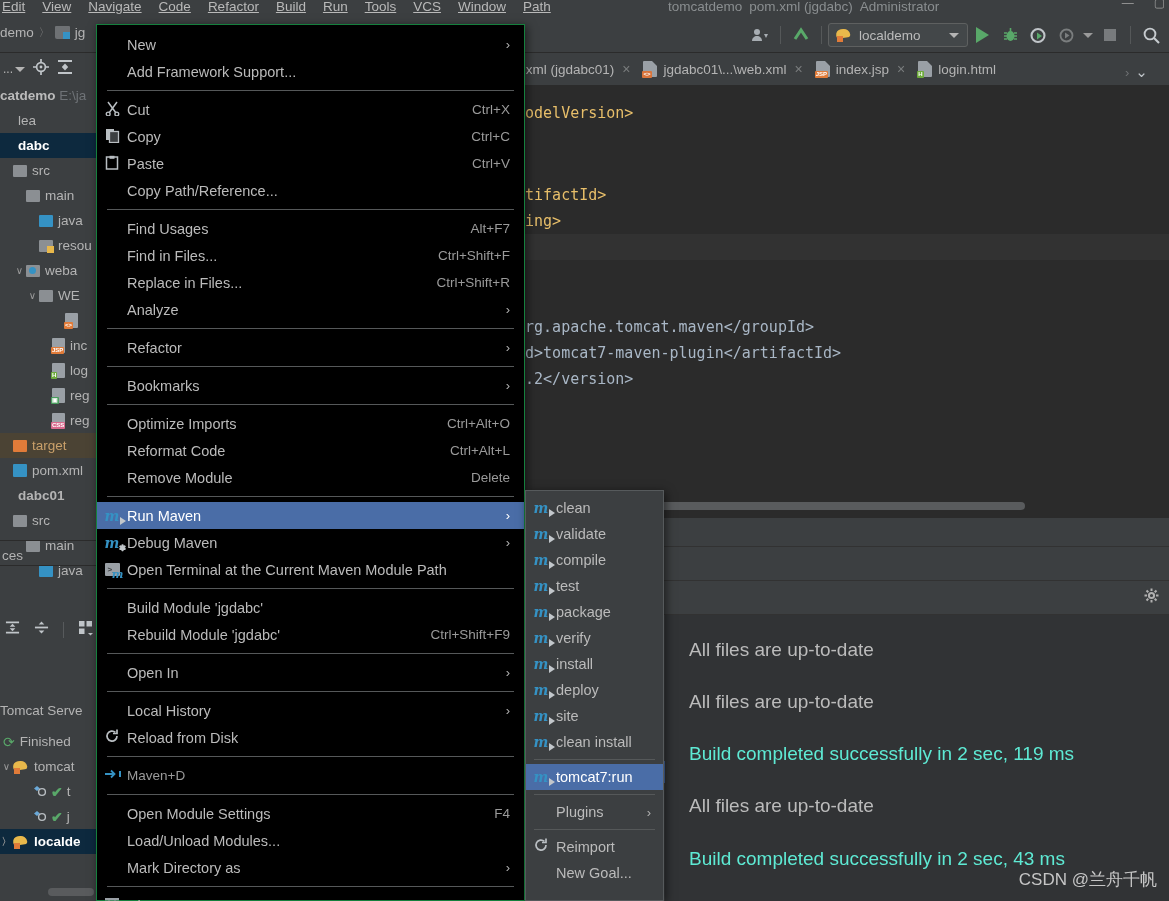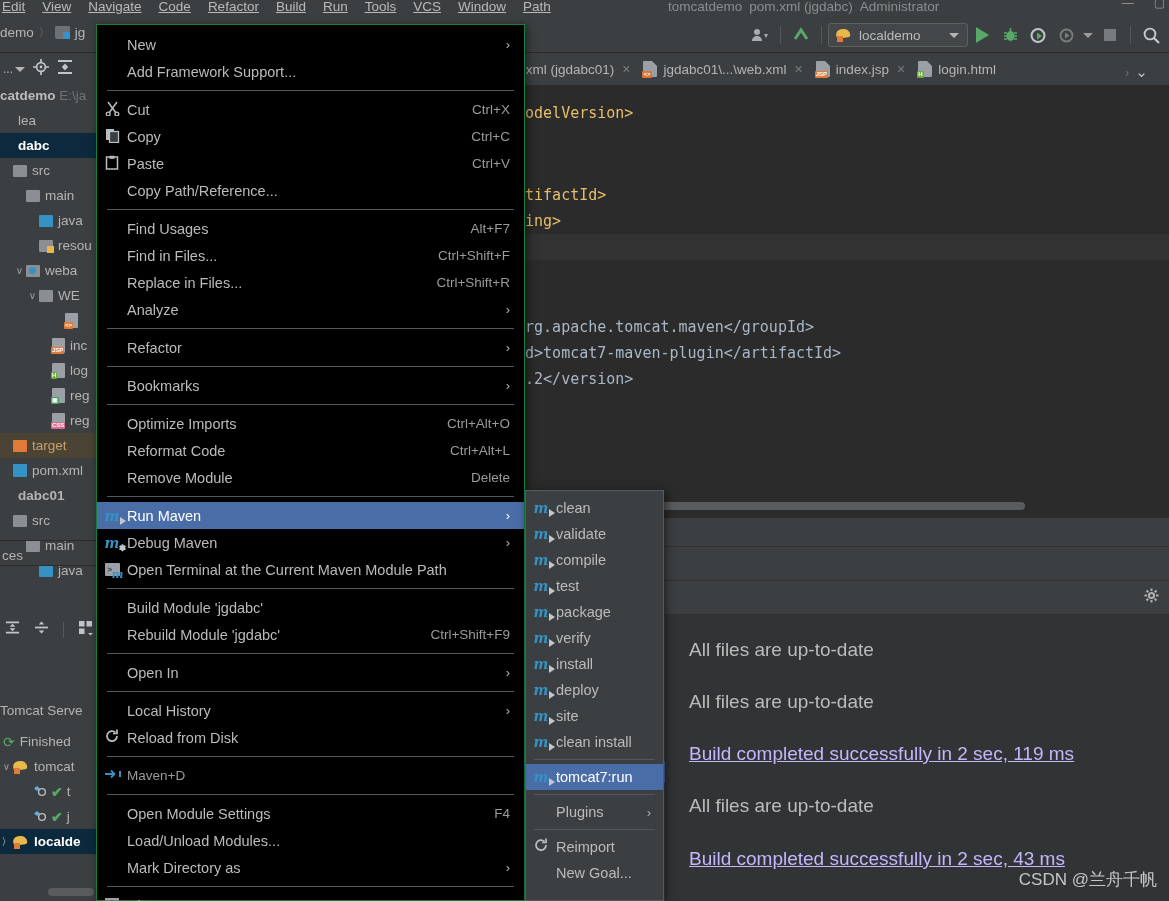--- a/index.html
+++ b/index.html
@@ -100,21 +100,21 @@
     position:absolute; left:516px; top:518px; width:653px; height:383px; background:#3c3f41;
   }
   .bp-hdr { position:absolute; left:0; top:0; width:653px; height:29px; background:#3c3f41; border-bottom:1px solid #323232; }
   .bp-hdr2 { position:absolute; left:0; top:29px; width:653px; height:34px; background:#3c3f41; border-bottom:1px solid #323232; }
   .bp-hdr3 { position:absolute; left:0; top:63px; width:653px; height:34px; background:#3c3f41; border-bottom:1px solid #323232; }
   .gear { position:absolute; right:10px; top:70px; color:#b0b0b0; font-size:16px; }
   .bp-body { position:absolute; left:0; top:97px; width:653px; height:286px; background:#313335; }
   .bp-rail { position:absolute; left:145px; top:97px; width:4px; height:286px; background:#3c3f41; }
   .bp-marker { position:absolute; left:145px; top:243px; width:4px; height:22px; background:#4a6da7; }
   .bp-line { position:absolute; left:173px; font-size:19px; color:#bbbbbb; white-space:nowrap; }
-  .bp-link { color:#c4b5fd; text-decoration: underline; }
+  .bp-link { color:#5eead4; }
   .watermark { position:absolute; right:12px; bottom:10px; font-size:17px; color:#c6c6c6; }
 
   
   .leftpanel { position:absolute; left:0; top:53px; width:96px; height:848px; background:#3c3f41; overflow:hidden; }
   .lp-toolbar { position:absolute; left:0; top:0; width:96px; height:32px; display:flex; align-items:center; gap:8px; padding-left:3px; }
   .lp-path { position:absolute; left:0; top:35px; font-size:13.5px; white-space:nowrap; }
   .lp-path b { color:#bbbbbb; font-weight:bold; }
   .lp-path i { color:#6f7377; font-style:normal; }
   .tree { position:absolute; left:0; top:55px; width:96px; }
   .trow { position:relative; height:25px; display:flex; align-items:center; font-size:13.5px; color:#b4b4b4; white-space:nowrap; }

